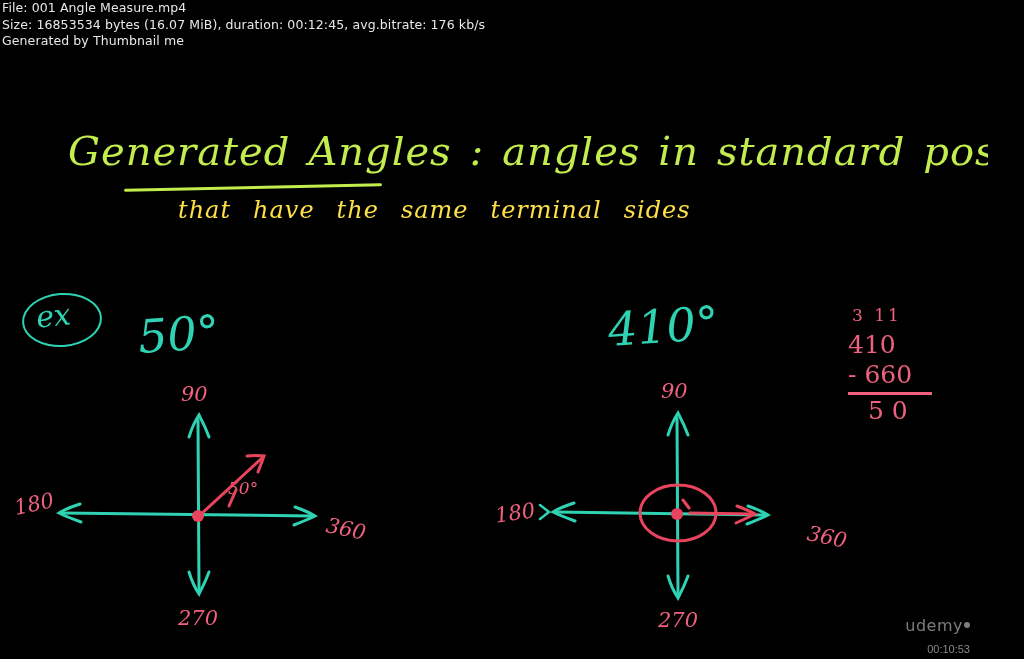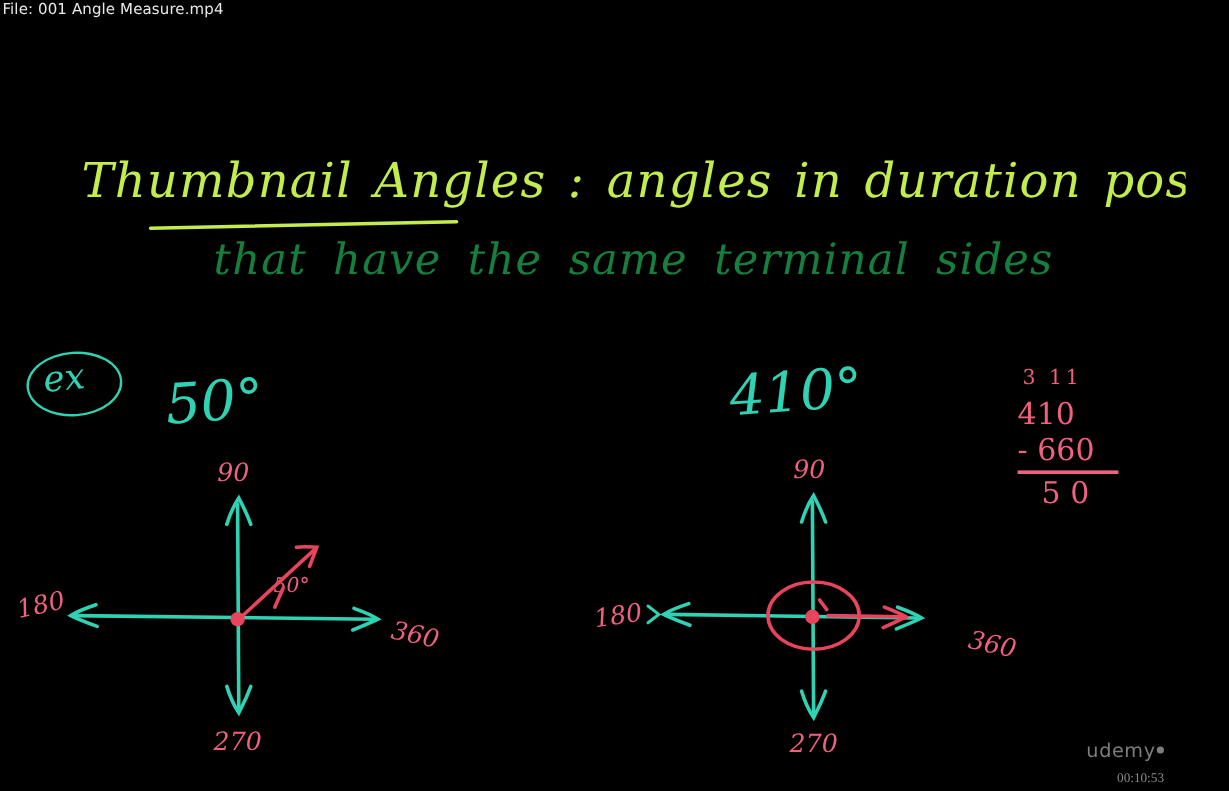--- a/index.html
+++ b/index.html
@@ -48,22 +48,22 @@
   #title-underline1 {
     position: absolute;
     left: 124px; top: 186px;
     width: 258px; height: 3px;
     background: #c3ec4e;
     border-radius: 2px;
     transform: rotate(-1.2deg);
   }
   #title-line2 {
     left: 178px; top: 196px;
-    font-size: 36px;
-    color: #15803d;
+    font-size: 24px;
+    color: #fde047;
     letter-spacing: 1px;
   }
   #title-line2 .word { margin-right: 22px; }
 
   
   #ex-bubble {
     position: absolute;
     left: 22px; top: 293px;
     width: 76px; height: 50px;
     border: 2.5px solid #2fd3b4;
@@ -135,41 +135,43 @@
     width: 6px; height: 6px;
     background: #7d7d7d;
     border-radius: 50%;
     vertical-align: 3px;
     margin-left: 1px;
   }
   #timecode {
     position: absolute;
     right: 18px; bottom: 4px;
     color: #8a8a8a;
-    font-family: Liberation Serif, serif;
+    font-family: Liberation Sans, sans-serif;
     font-size: 11px;
   }
   svg.overlay {
     position: absolute;
     left: 0; top: 0;
     width: 1024px; height: 659px;
     pointer-events: none;
   }
 </style>
 </head>
 <body>
 
 <div id="page">
 
   <div id="meta">
     <div>File: 001 Angle Measure.mp4</div>
+    <div>Size: 16853534 bytes (16.07 MiB), duration: 00:12:45, avg.bitrate: 176 kb/s</div>
+    <div>Generated by Thumbnail me</div>
   </div>
 
   <div class="hand" id="title-line1">
-    <span class="word">Thumbnail</span><span class="word">Angles</span><span class="word">:</span><span class="word">angles</span><span class="word">in</span><span class="word">duration</span><span class="word">position</span>
+    <span class="word">Generated</span><span class="word">Angles</span><span class="word">:</span><span class="word">angles</span><span class="word">in</span><span class="word">standard</span><span class="word">position</span>
   </div>
   <div id="title-underline1"></div>
 
   <div class="hand" id="title-line2">
     <span class="word">that</span><span class="word">have</span><span class="word">the</span><span class="word">same</span><span class="word">terminal</span><span class="word">sides</span>
   </div>
 
   <div id="ex-bubble"></div>
   <div id="ex-label">ex</div>
 

